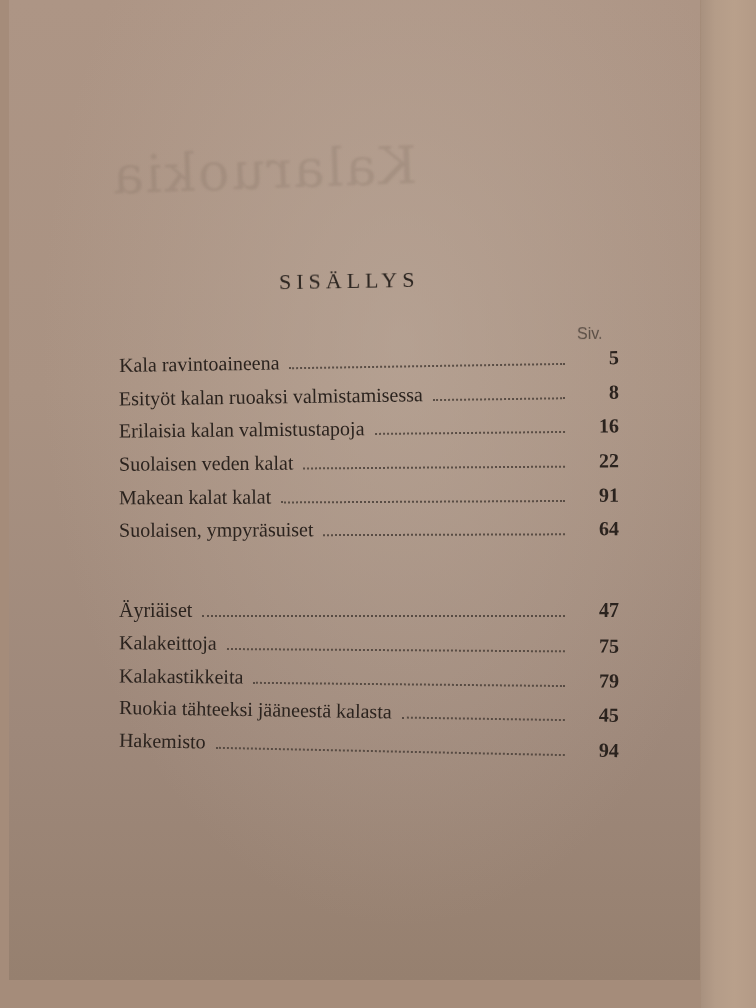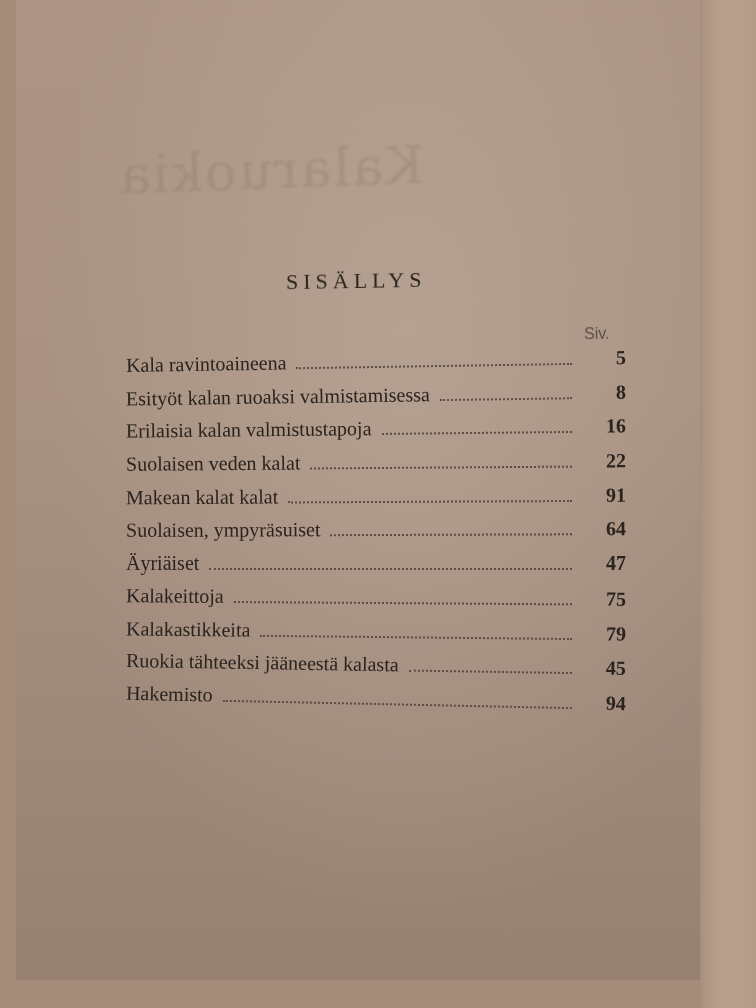--- a/index.html
+++ b/index.html
@@ -9,21 +9,21 @@
     body {
       width: 756px;
       height: 1008px;
       overflow: hidden;
       position: relative;
       background: #a58c7a;
       font-family: "Liberation Serif", "DejaVu Serif", serif;
     }
     .page {
       position: absolute;
-      left: 16px;
+      left: 9px;
       top: 0;
       width: 712px;
       height: 980px;
       background:
         radial-gradient(ellipse at 55% 35%, rgba(190,172,158,0.55) 0%, rgba(190,172,158,0) 65%),
         linear-gradient(180deg, #ad9585 0%, #a99282 40%, #9e887a 75%, #96806f 100%);
     }
     .page-edge {
       position: absolute;
       left: 700px;
@@ -80,21 +80,21 @@
       align-items: center;
       font-size: 20px;
       color: #2b231e;
     }
     .toc-row:nth-child(1) { transform: rotate(-0.9deg); }
     .toc-row:nth-child(2) { transform: rotate(-0.8deg); }
     .toc-row:nth-child(3) { transform: rotate(-0.6deg); }
     .toc-row:nth-child(4) { transform: rotate(-0.4deg); }
     .toc-row:nth-child(5) { transform: rotate(-0.3deg); }
     .toc-row:nth-child(6) { transform: rotate(-0.2deg); }
-    .toc-row:nth-child(7) { transform: rotate(0deg); }
+    .toc-row:nth-child(7) { transform: rotate(0deg); margin-top: 47px; }
     .toc-row:nth-child(8) { transform: rotate(0.4deg); }
     .toc-row:nth-child(9) { transform: rotate(0.6deg); }
     .toc-row:nth-child(10) { transform: rotate(0.9deg); }
     .toc-row:nth-child(11) { transform: rotate(1.2deg); }
     .toc-label {
       white-space: nowrap;
       padding-right: 10px;
     }
     .toc-leader {
       flex: 1;

